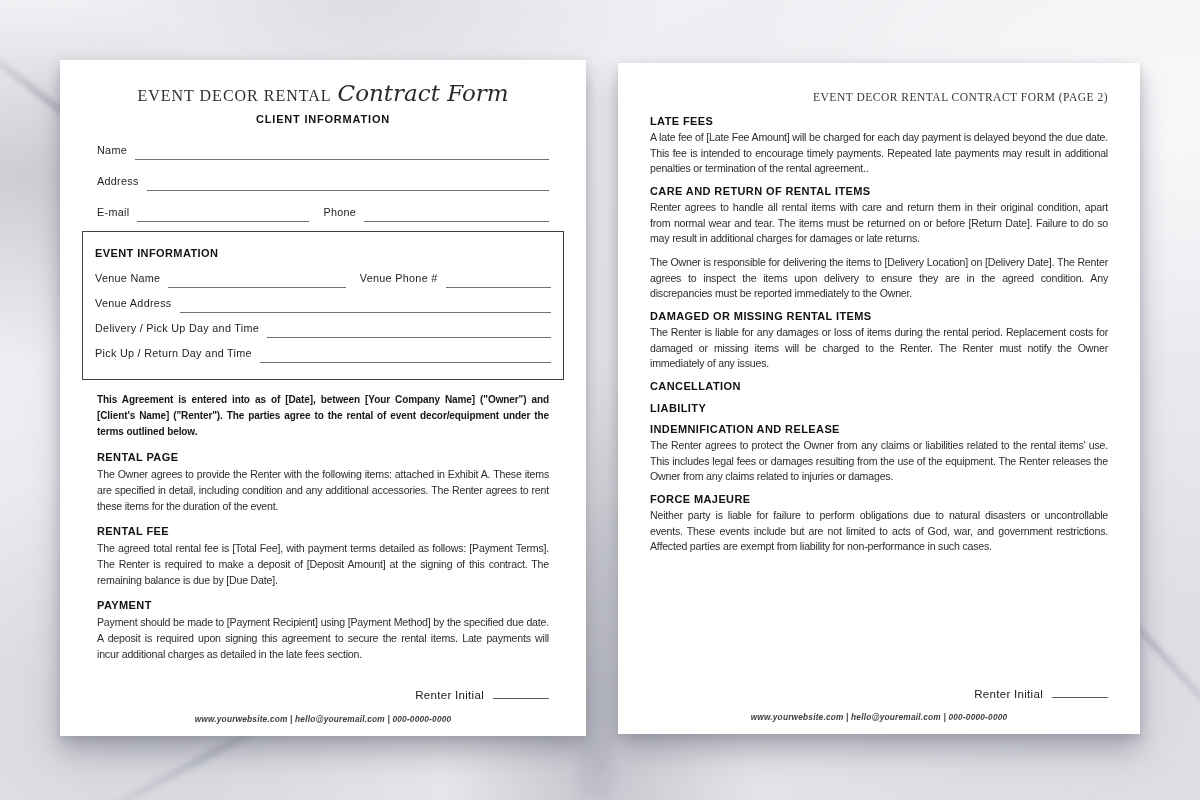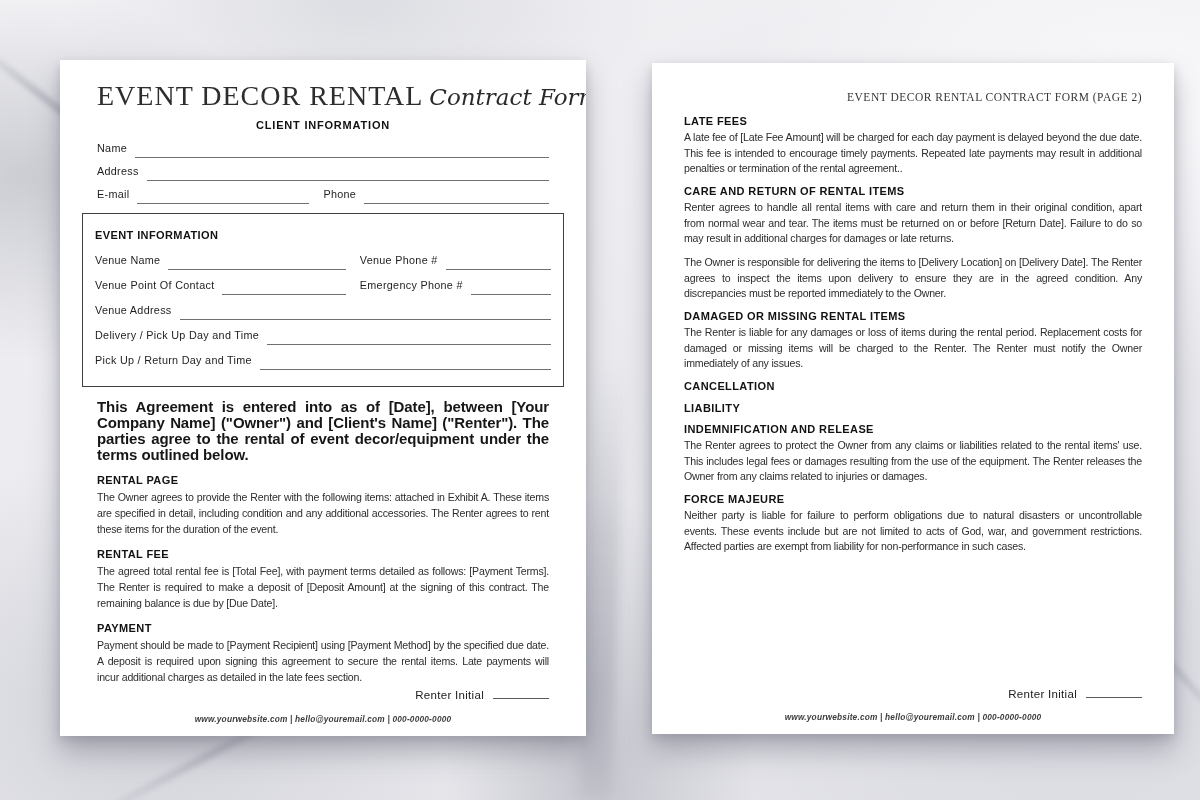--- a/index.html
+++ b/index.html
@@ -26,53 +26,53 @@
   .vein-br { left:1040px; top:660px; width:260px; height:6px; transform:rotate(48deg);
     background:linear-gradient(90deg, transparent, #9a9caa 40%, transparent); }
   .vein-bl { left:60px; top:740px; width:340px; height:8px; transform:rotate(-28deg);
     background:linear-gradient(90deg, transparent, #a2a4b0 45%, transparent); }
 
   .page {
     position:absolute; background:#ffffff; overflow:hidden;
     box-shadow: 0 16px 26px rgba(106,108,122,0.45), 0 4px 9px rgba(118,120,134,0.30);
   }
   #p1 { left:60px;  top:60px; width:526px; height:676px; padding:0 37px; }
-  #p2 { left:652px; top:63px; width:522px; height:671px; padding:0 32px; }
+  #p2 { left:618px; top:63px; width:522px; height:671px; padding:0 32px; }
 
   
   .title-row { margin-top:20px; text-align:center; white-space:nowrap; }
   .t-serif {
-    font-family:"Liberation Serif", serif; font-size:28px; font-weight:400;
+    font-family:"Liberation Serif", serif; font-size:16px; font-weight:400;
     letter-spacing:1px; color:#2d2d2d;
   }
   .t-script {
     font-family:"DejaVu Serif", serif; font-style:italic; font-size:23px;
     color:#2a2a2a; margin-left:6px;
   }
   .sec-head {
     font-weight:bold; font-size:11px; letter-spacing:0.4px; color:#121212; line-height:13px;
   }
   .center { text-align:center; }
   .client-head { margin-top:7px; letter-spacing:0.8px; }
   .fields { margin-top:4px; }
-  .frow { display:flex; margin-top:10px; }
+  .frow { display:flex; margin-top:18px; }
   .field { display:flex; align-items:flex-end; flex:1; min-width:0; }
   .flabel {
     white-space:nowrap; font-size:10.8px; letter-spacing:0.3px; color:#1e1e1e; line-height:13px;
   }
   .fline { flex:1; margin-left:8px; border-bottom:1.1px solid #6f6f6f; margin-bottom:-3px; }
   .frow.two .field:first-child { flex:0 0 47%; }
   .frow.two .field:last-child  { margin-left:14px; }
 
   .event-box { border:1.3px solid #3f3f3f; margin:12px -15px 0; padding:15px 12px 19px; }
   .event-box .frow { margin-top:12px; }
   .event-box .frow.two .field:first-child { flex:0 0 55%; }
 
   .agreement {
-    margin:12px 0 0; font-weight:bold; font-size:15px; letter-spacing:-0.1px;
+    margin:12px 0 0; font-weight:bold; font-size:10px; letter-spacing:-0.1px;
     line-height:16px; text-align:justify; color:#161616;
   }
   .tsec { margin-top:10px; }
   #p1 .tsec { margin-top:11px; }
   .tsec .sec-head { margin-bottom:2px; }
   .body {
     margin:0; font-size:10.6px; letter-spacing:-0.2px; line-height:16px;
     text-align:justify; color:#2d2d2d;
   }
   .initial {
@@ -140,30 +140,20 @@
     <div class="frow two">
       <div class="field">
         <span class="flabel">Venue Name</span>
         <span class="fline"></span>
       </div>
       <div class="field">
         <span class="flabel">Venue Phone #</span>
         <span class="fline"></span>
       </div>
     </div>
-    <div class="frow two">
-      <div class="field">
-        <span class="flabel">Venue Point Of Contact</span>
-        <span class="fline"></span>
-      </div>
-      <div class="field">
-        <span class="flabel">Emergency Phone #</span>
-        <span class="fline"></span>
-      </div>
-    </div>
     <div class="frow">
       <div class="field">
         <span class="flabel">Venue Address</span>
         <span class="fline"></span>
       </div>
     </div>
     <div class="frow">
       <div class="field">
         <span class="flabel">Delivery / Pick Up Day and Time</span>
         <span class="fline"></span>

